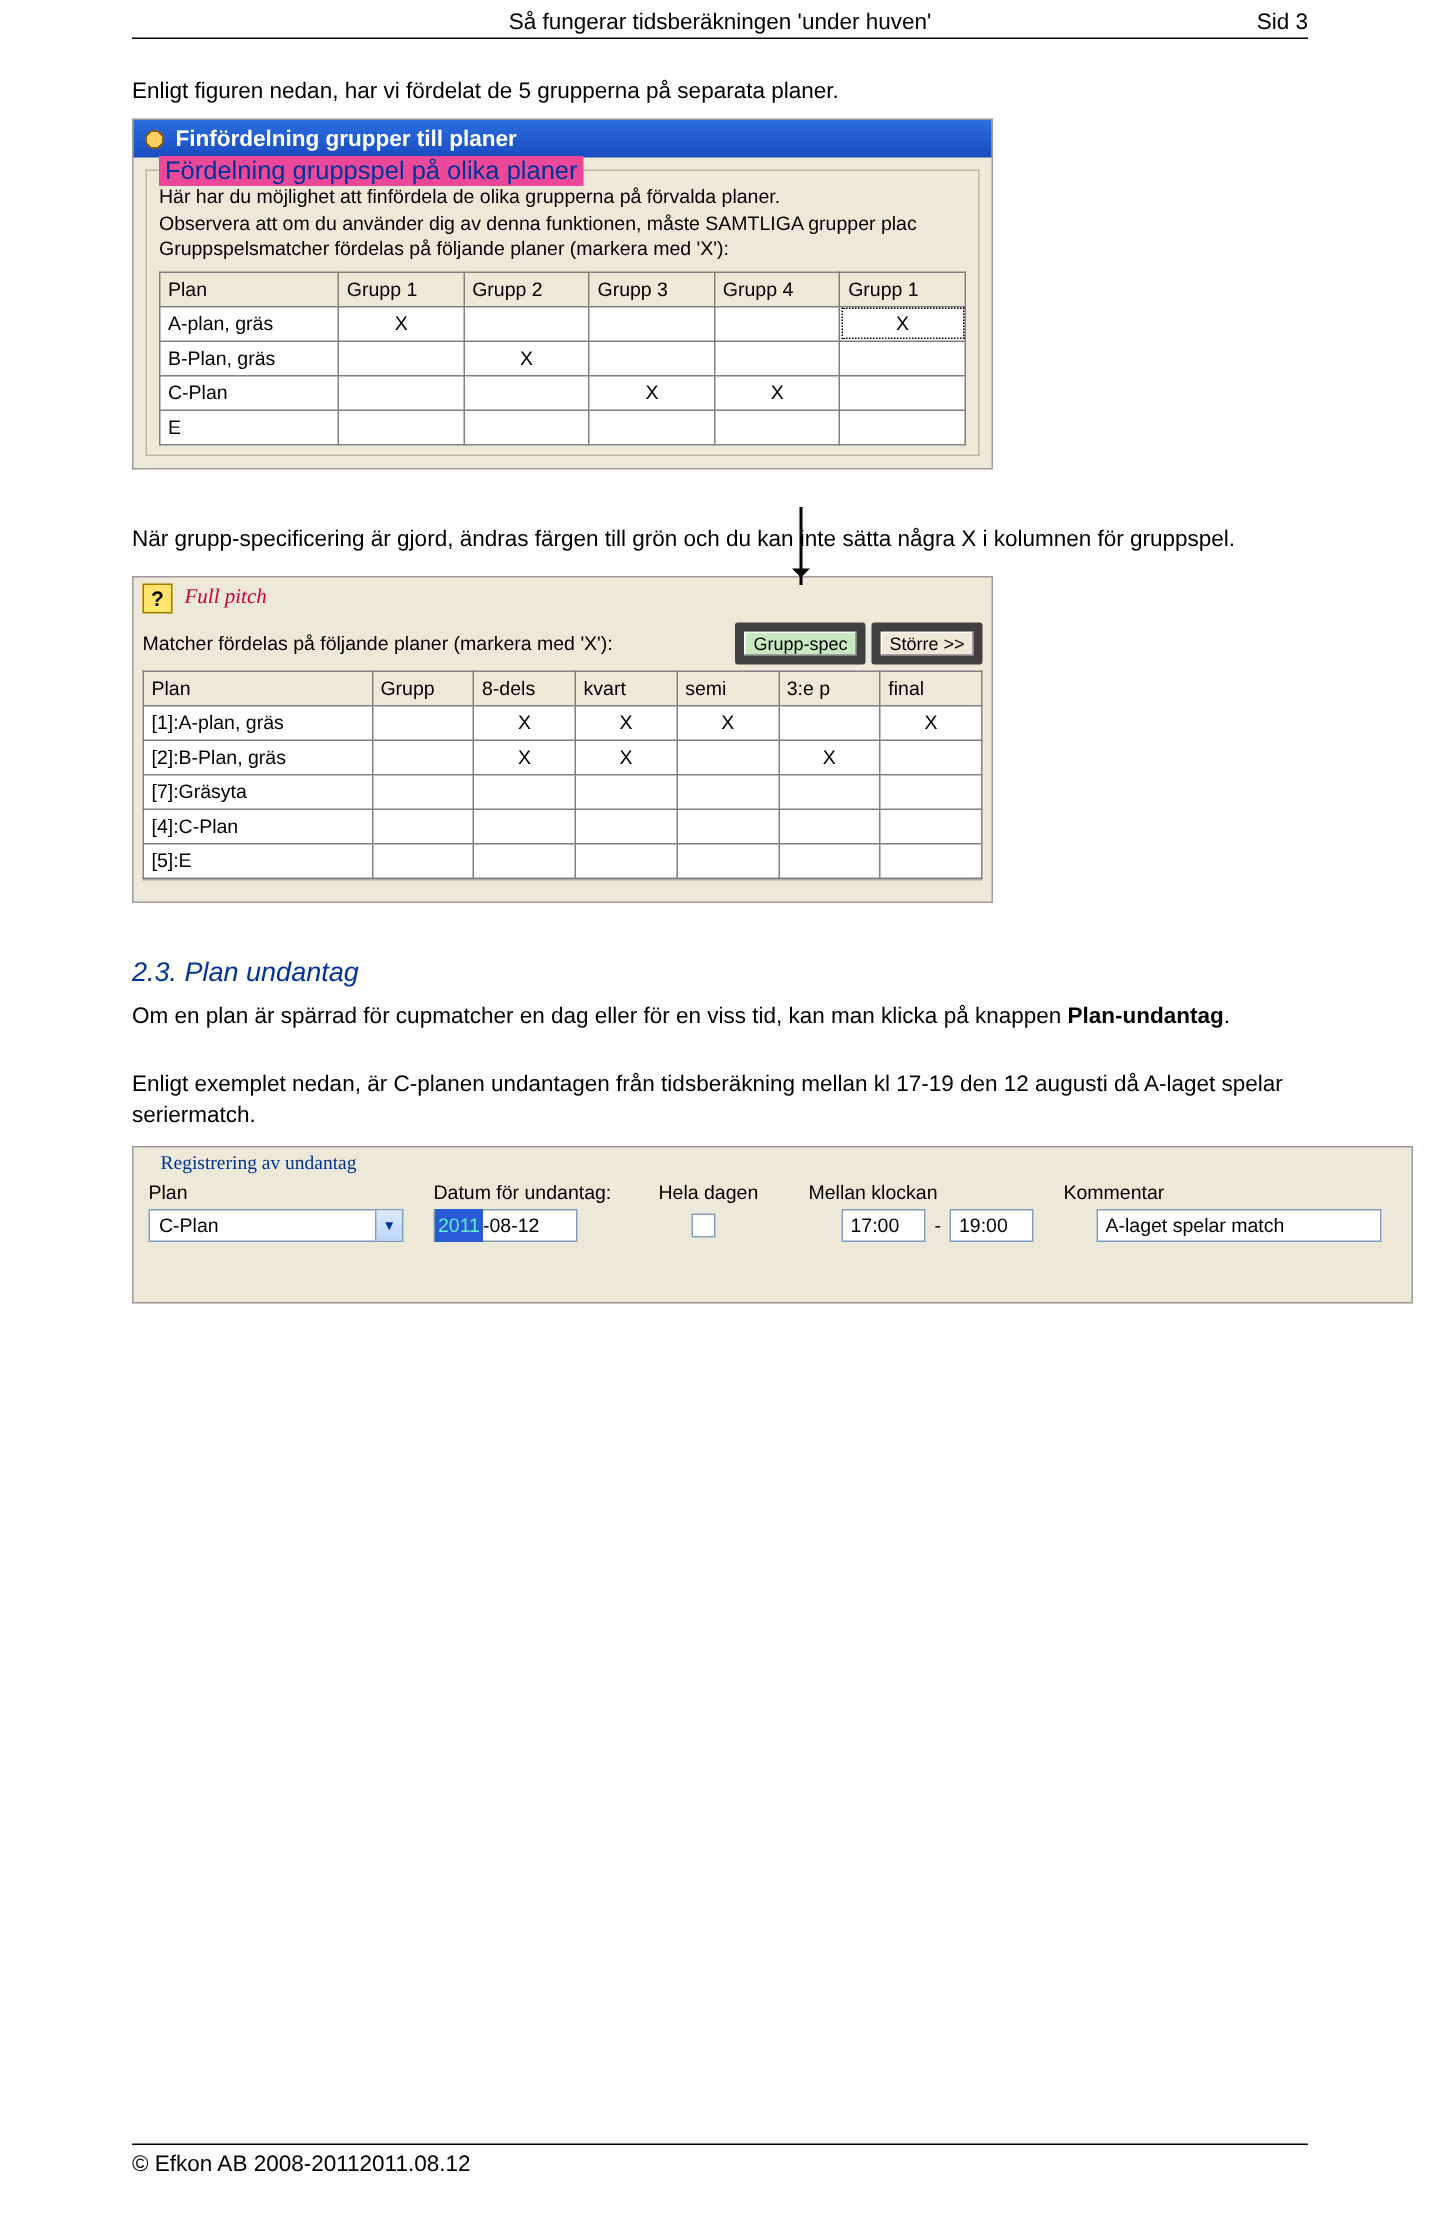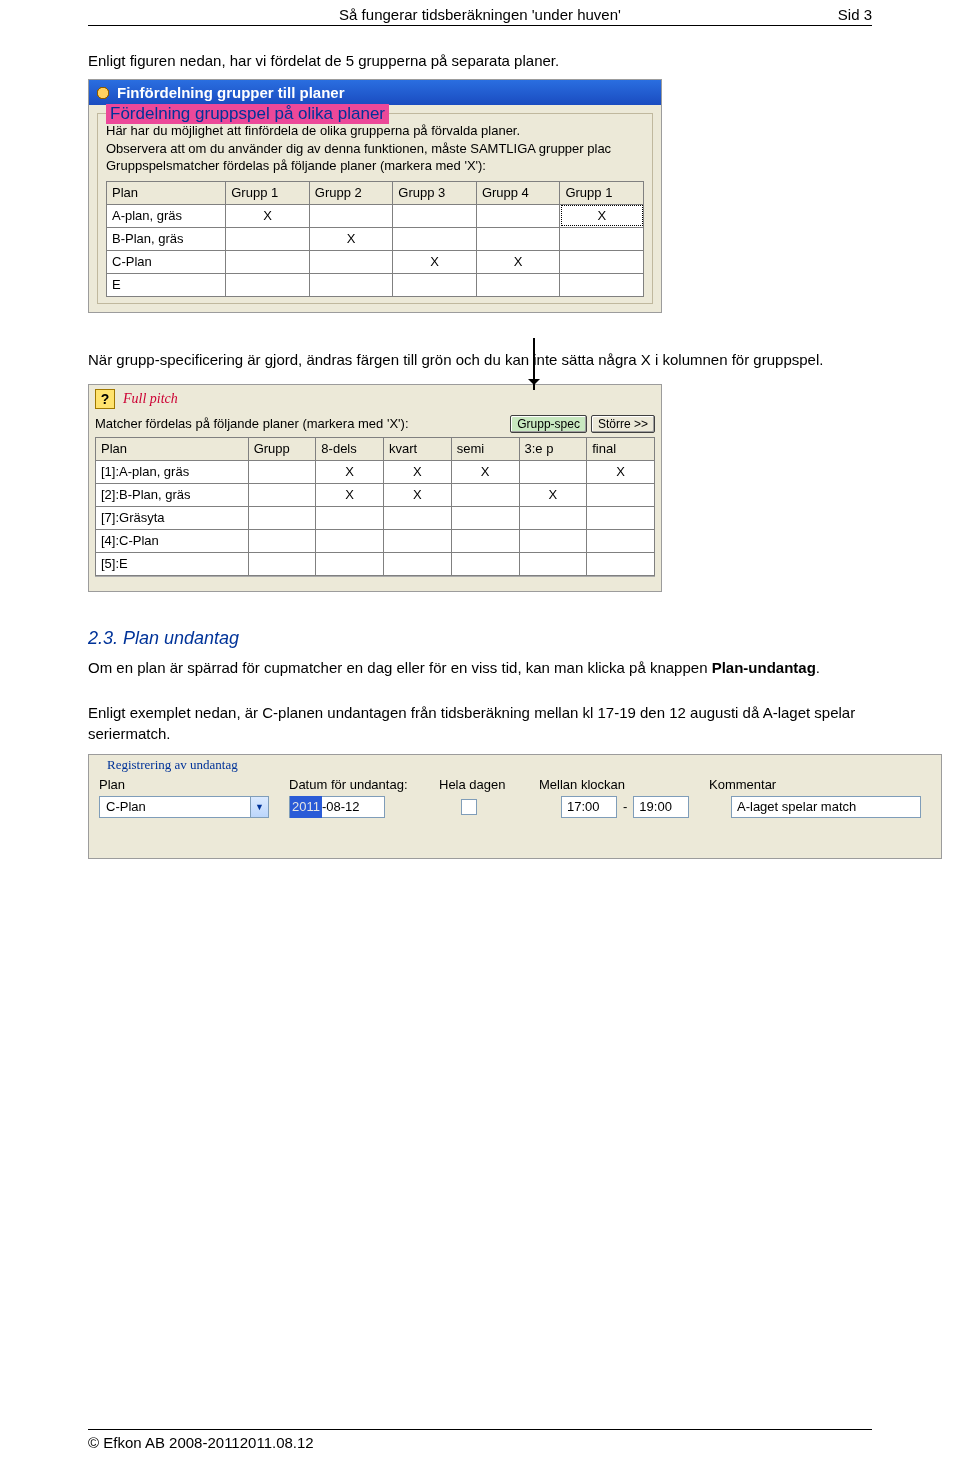--- a/index.html
+++ b/index.html
@@ -145,21 +145,21 @@
     justify-content: space-between;
     padding: 6px 6px 4px 6px;
     gap: 8px;
   }
   .label2 {
     font-size: 13px;
     font-family: "Comic Sans MS", Tahoma, sans-serif;
   }
   .btn {
     background: #ece9d8;
-    border: 1px solid #404040;
+    border: 6px solid #404040;
     border-radius: 2px;
     font-size: 12px;
     padding: 1px 6px;
     font-family: Tahoma, sans-serif;
     box-shadow: inset -1px -1px 0 #a0a0a0, inset 1px 1px 0 #fff;
   }
   .grid2-wrap { padding: 0 6px 6px 6px; }
   .grid2-scroll { background:#ece9d8; height:6px; border-top:1px solid #aaa; }
 
   
@@ -440,21 +440,21 @@
     <div class="shot3-row">
       <div style="width:190px">
         <div class="combo" style="width:170px">
           <span class="val">C-Plan</span>
           <span style="flex:1"></span>
           <span class="arrow">▼</span>
         </div>
       </div>
       <div style="width:150px">
         <div class="txt" style="width:96px;padding:0">
-          <span style="background:#2a5bd7;color:#e5e5e5;padding:1px 2px;height:100%;display:inline-flex;align-items:center">2011</span>
+          <span style="background:#2a5bd7;color:#5eead4;padding:1px 2px;height:100%;display:inline-flex;align-items:center">2011</span>
             <span style="padding:0 3px 0 0">-08-12</span>
         </div>
       </div>
       <div style="width:100px;display:flex;justify-content:flex-start;padding-left:22px">
         <span class="chk"></span>
       </div>
       <div style="width:170px;display:flex;align-items:center">
         <span class="txt" style="width:56px">17:00</span>
         <span class="dash">-</span>
         <span class="txt" style="width:56px">19:00</span>

